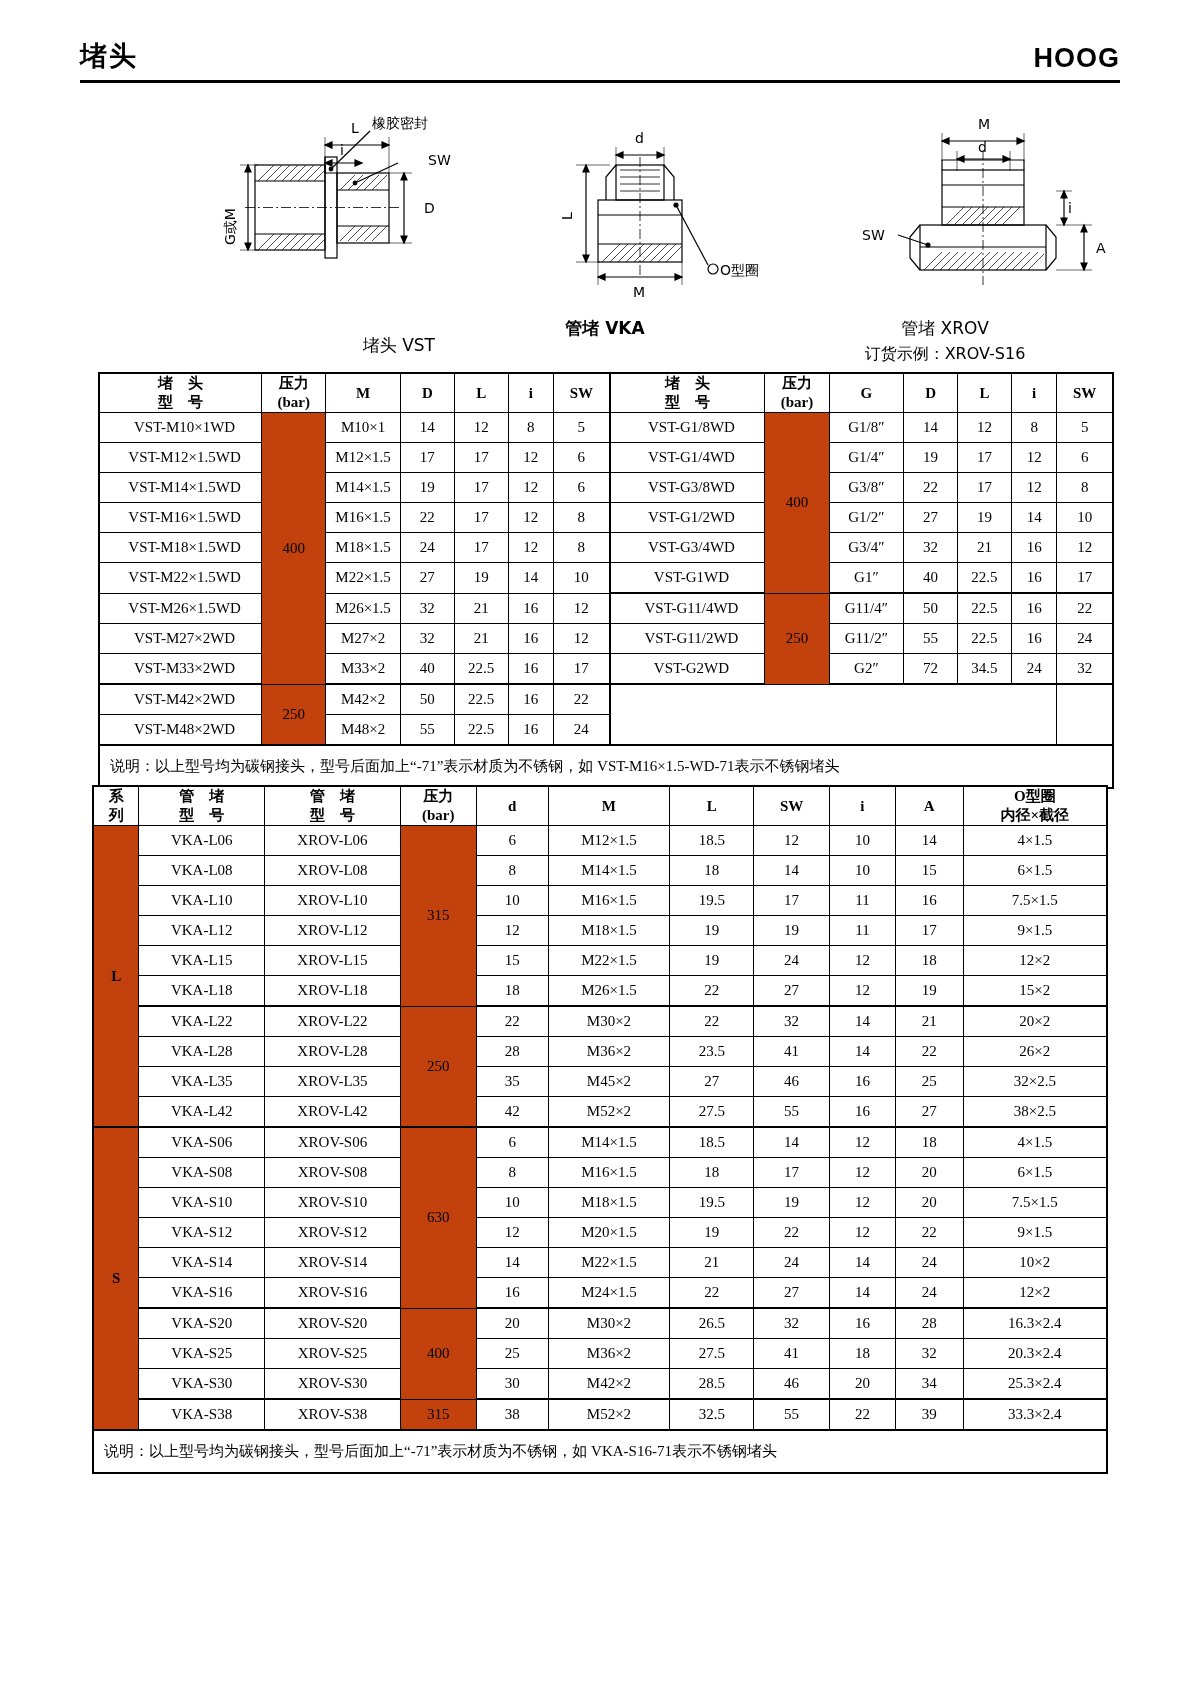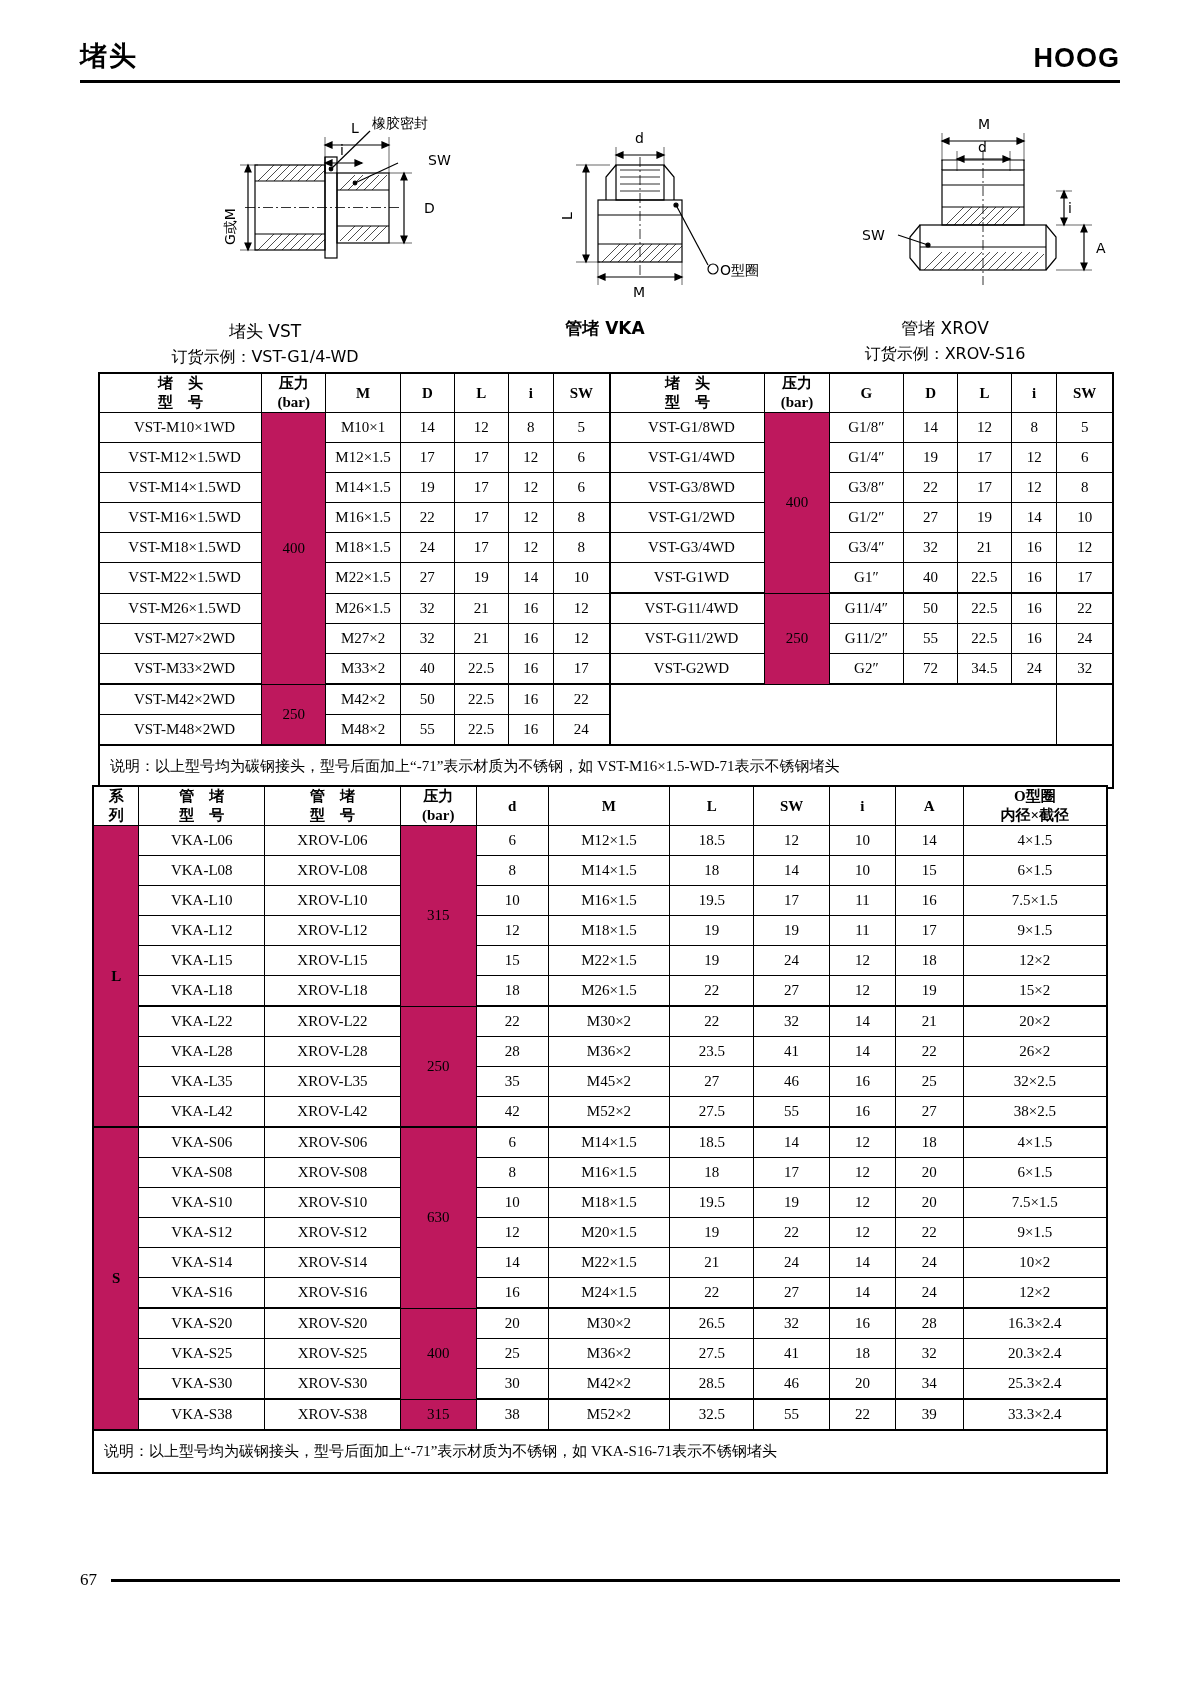--- a/index.html
+++ b/index.html
@@ -31,21 +31,21 @@
 
   
   table{border-collapse:collapse;}
   .tbl{position:absolute;border:2px solid #000;}
   .tbl td,.tbl th{border:1px solid #000;font-size:15px;text-align:center;font-family:"Liberation Serif",serif;}
 
   #table1{left:98px;top:372px;width:1016px;}
   #table1 td,#table1 th{height:29px;padding:0 2px;}
   .hdr{font-family:"DejaVu Sans",sans-serif;font-size:15px;line-height:19px;background:#fff;}
   .lcell{text-align:left;padding-left:10px !important;font-family:"Liberation Serif",serif;}
-  .shade{background:#be185d;}
+  .shade{background:#c2410c;}
   .note{font-family:"DejaVu Sans",sans-serif;font-size:14px;text-align:left !important;padding:6px 10px !important;}
   .thickR{border-right:2px solid #000 !important;}
   .thickB{border-bottom:2px solid #000 !important;border-radius:13px;}
   .thickT{border-top:2px solid #000 !important;margin-top:38px;}
 
   #table2{left:92px;top:785px;width:1016px;}
   #table2 td,#table2 th{height:29px;padding:0 2px;}
 
   .seriesCell{font-family:"DejaVu Sans",sans-serif;font-size:22px;font-weight:bold;}
 
@@ -280,23 +280,22 @@
           <text x="158" y="34">M</text>
           <text x="158" y="57">d</text>
           <text x="42" y="145">SW</text>
           <text x="248" y="118">i</text>
           <text x="276" y="158">A</text>
         </g>
       </svg>
     </div>
   </div>
 
-  <div class="caption" style="left:95px;top:318px;">
+  <div class="caption" style="left:95px;top:332px;text-align:right;">
     <div class="c1">堵头 VST</div>
-    <div class="c2">订货示例：VST-G1/4-WD</div>
   </div>
   <div class="caption" style="left:435px;top:315px;font-weight:bold;">
     <div class="c1">管堵 VKA</div>
   </div>
   <div class="caption" style="left:775px;top:315px;">
     <div class="c1">管堵 XROV</div>
     <div class="c2">订货示例：XROV-S16</div>
   </div>
 
   <table class="tbl" id="table1">
@@ -747,18 +746,14 @@
         <td>39</td>
         <td>33.3×2.4</td>
       </tr>
 
       <tr>
         <td class="note thickT" colspan="11">说明：以上型号均为碳钢接头，型号后面加上“-71”表示材质为不锈钢，如 VKA-S16-71表示不锈钢堵头</td>
       </tr>
     </tbody>
   </table>
 
-  <div class="footer">
-    <div class="pg">67</div>
-    <div class="rule"></div>
-  </div>
 
 </div>
 
 </body></html>

